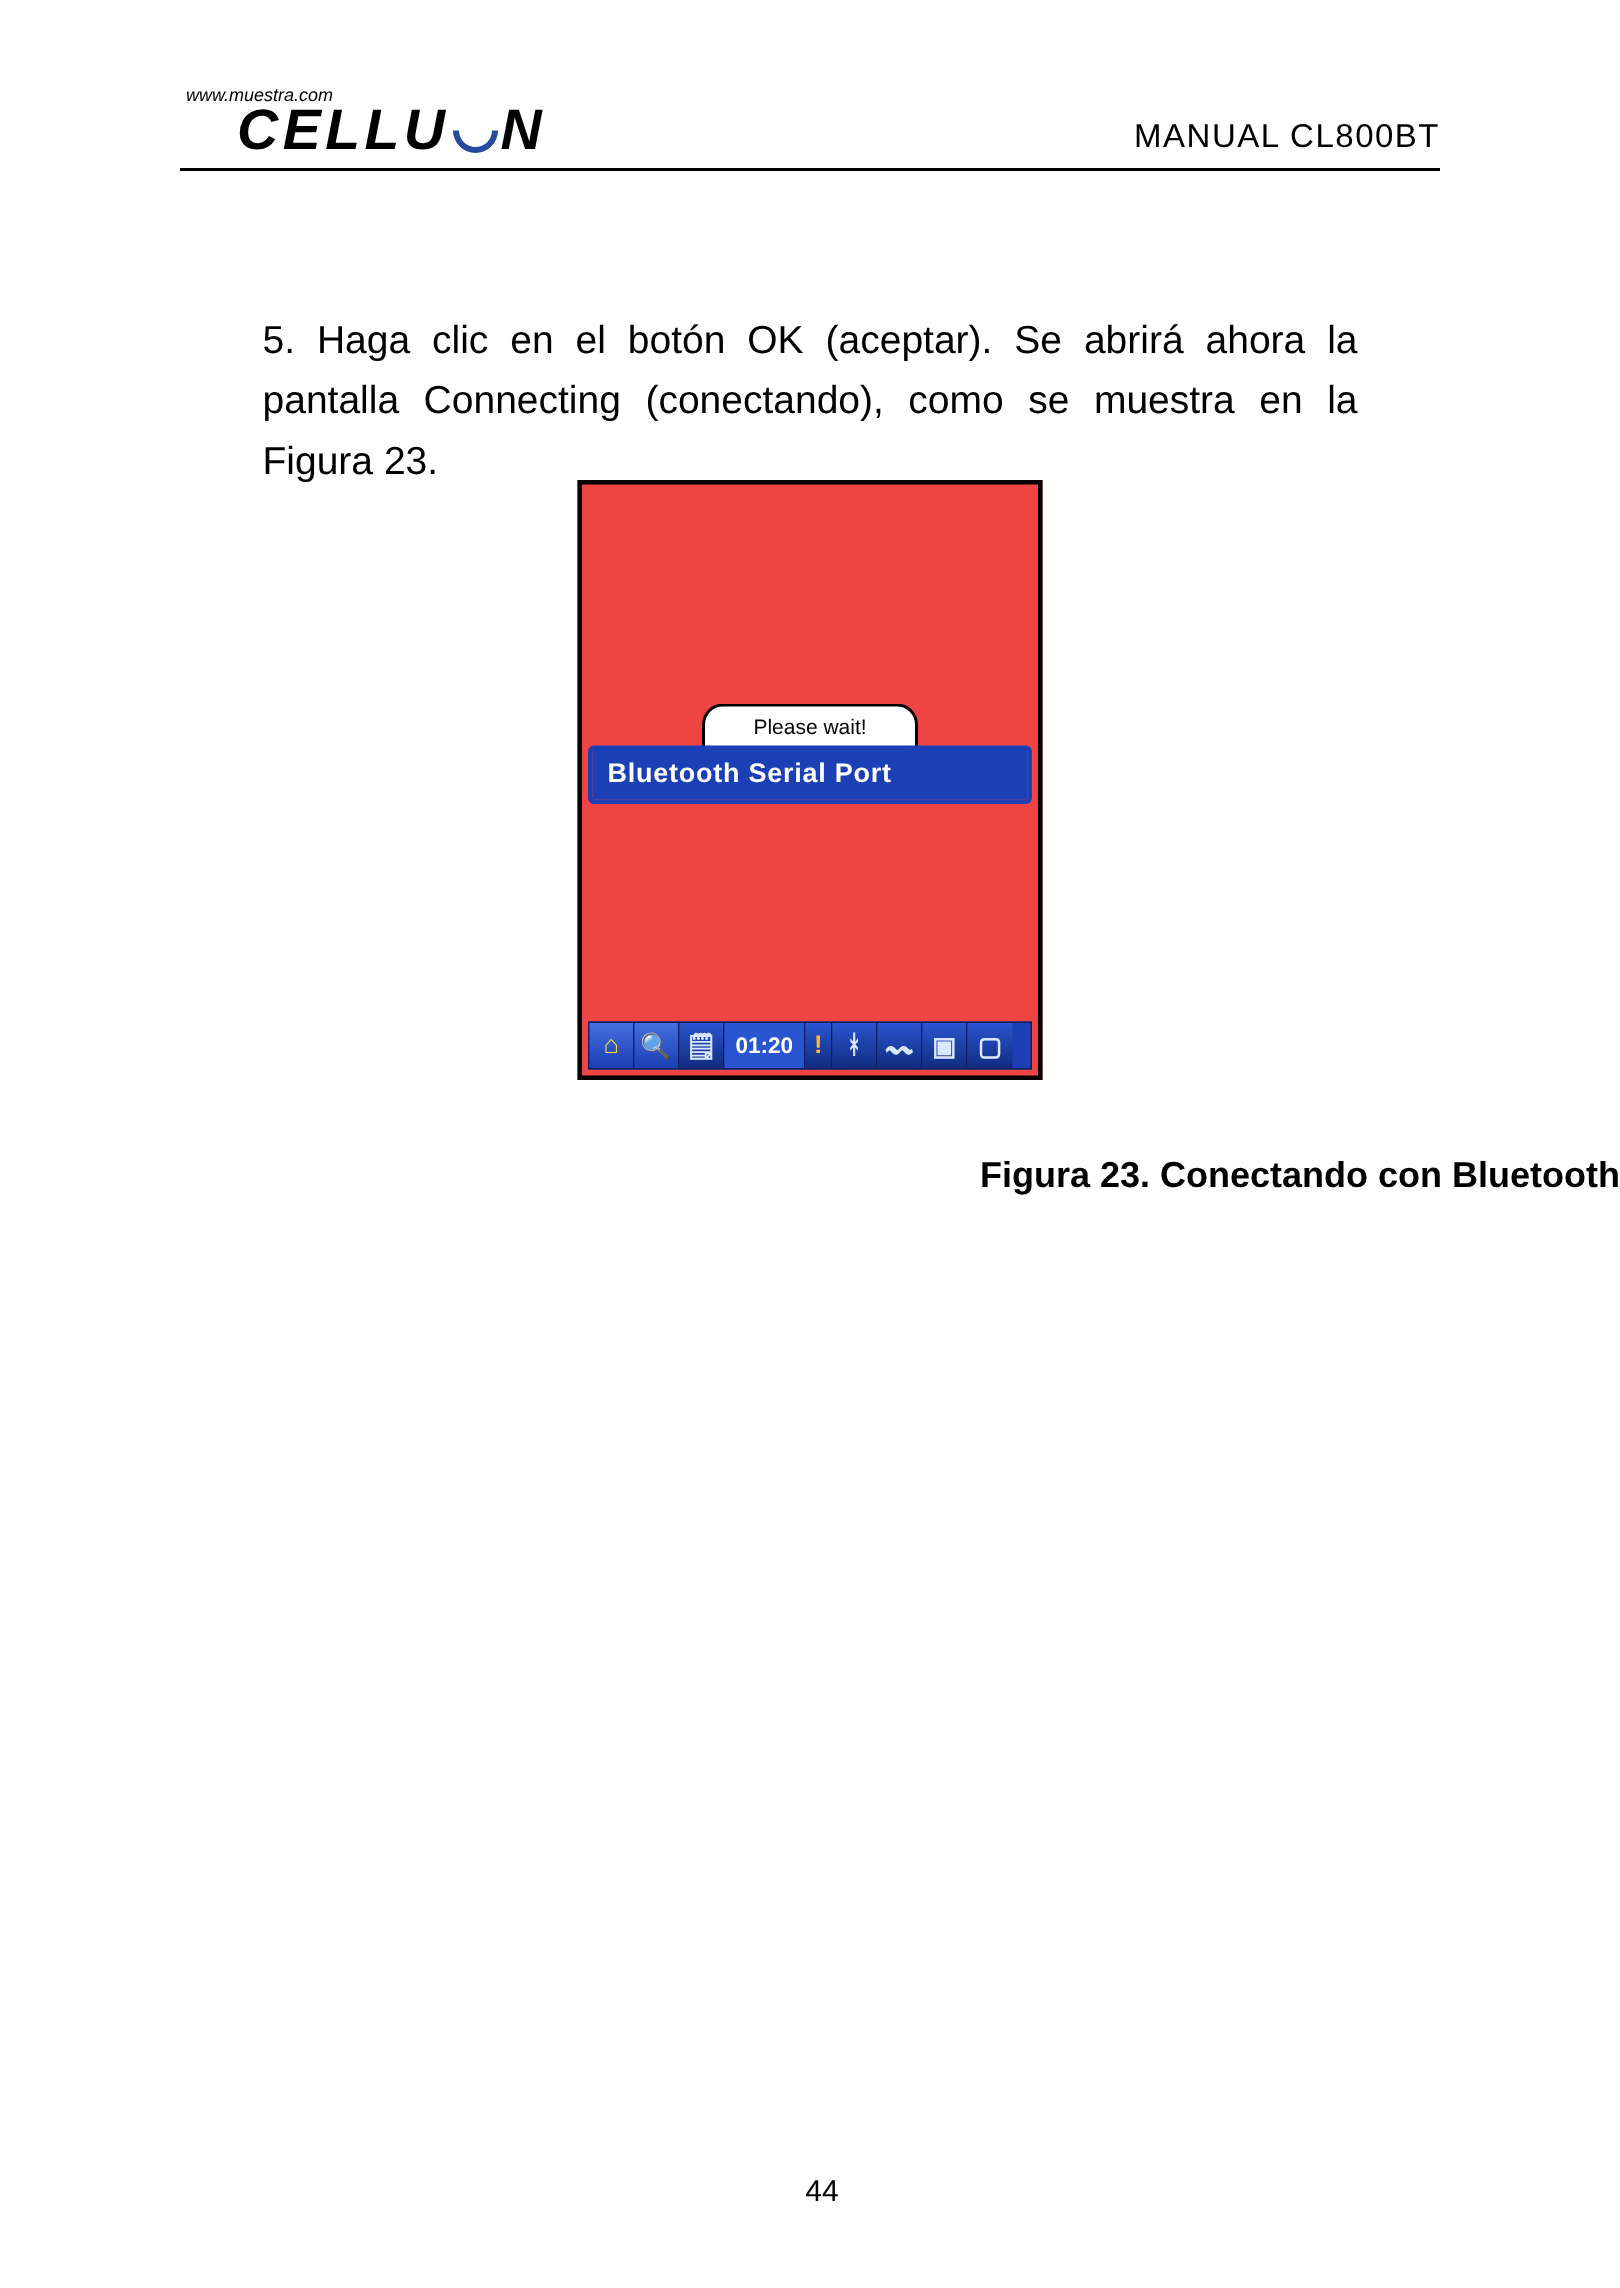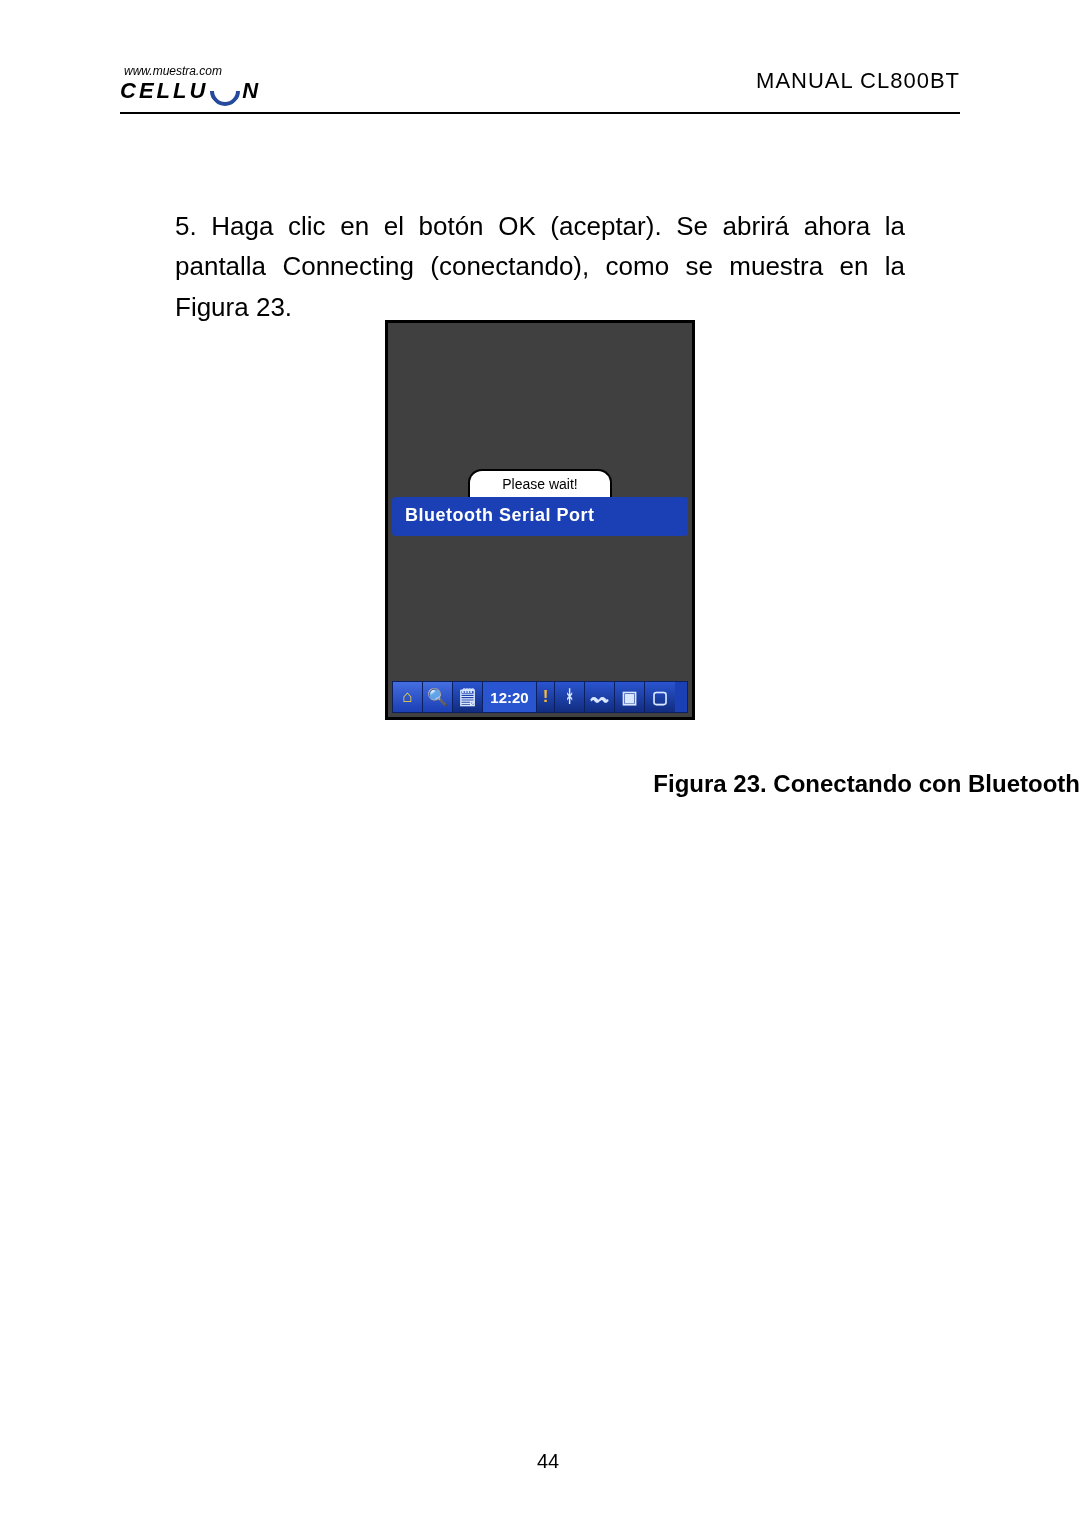--- a/index.html
+++ b/index.html
@@ -29,41 +29,42 @@
     font-size: 12px;
     font-style: italic;
     color: #000;
     margin-left: 4px;
     margin-bottom: -2px;
   }
   .logo-word {
     font-family: "Arial Black", Arial, sans-serif;
     font-weight: 900;
     font-style: italic;
-    font-size: 22px;
+    font-size: 38px;
     letter-spacing: 3px;
     line-height: 1;
     display: flex;
     align-items: center;
+    margin-left: 38px;
   }
   .logo-o-icon {
     display: inline-block;
     width: 22px; height: 22px;
     border: 4px solid #254a9e;
     border-right-color: transparent;
     border-top-color: transparent;
     border-radius: 50%;
     transform: rotate(-45deg);
     margin: 0 2px;
   }
   .header-title {
     font-size: 22px;
     letter-spacing: 1px;
     color: #000;
-    margin-bottom: 12px;
+    margin-bottom: 2px;
   }
 
   
   .body-text {
     position: absolute;
     left: 175px; right: 175px; top: 180px;
     font-size: 26px;
     line-height: 1.55;
     text-align: justify;
   }
@@ -73,21 +74,21 @@
   .figure-wrap {
     position: absolute;
     left: 50%; top: 320px;
     transform: translateX(-50%);
     width: 310px;
   }
   .device-frame {
     width: 310px;
     height: 400px;
     border: 3px solid #000;
-    background: #404040;
+    background: #ef4444;
     position: relative;
     box-sizing: border-box;
   }
 
   
   .bg-dialog {
     position: absolute;
     left: 50%; top: 146px;
     transform: translateX(-50%);
     width: 140px; height: 28px;
@@ -244,21 +245,21 @@
     <div class="dialog">
       <div class="dialog-titlebar">
         <span>Bluetooth Serial Port</span>
       </div>
     </div>
 
     <div class="taskbar">
       <div class="tseg yellow">⌂</div>
       <div class="tseg yellow">🔍</div>
       <div class="tseg light">🗒</div>
-      <div class="tseg clock">12:20</div>
+      <div class="tseg clock">01:20</div>
       <div class="tseg alert">!</div>
       <div class="tseg light">ᚼ</div>
       <div class="tseg light">〰</div>
       <div class="tseg light">▣</div>
       <div class="tseg light">▢</div>
     </div>
 
   </div>
 </div>
 

